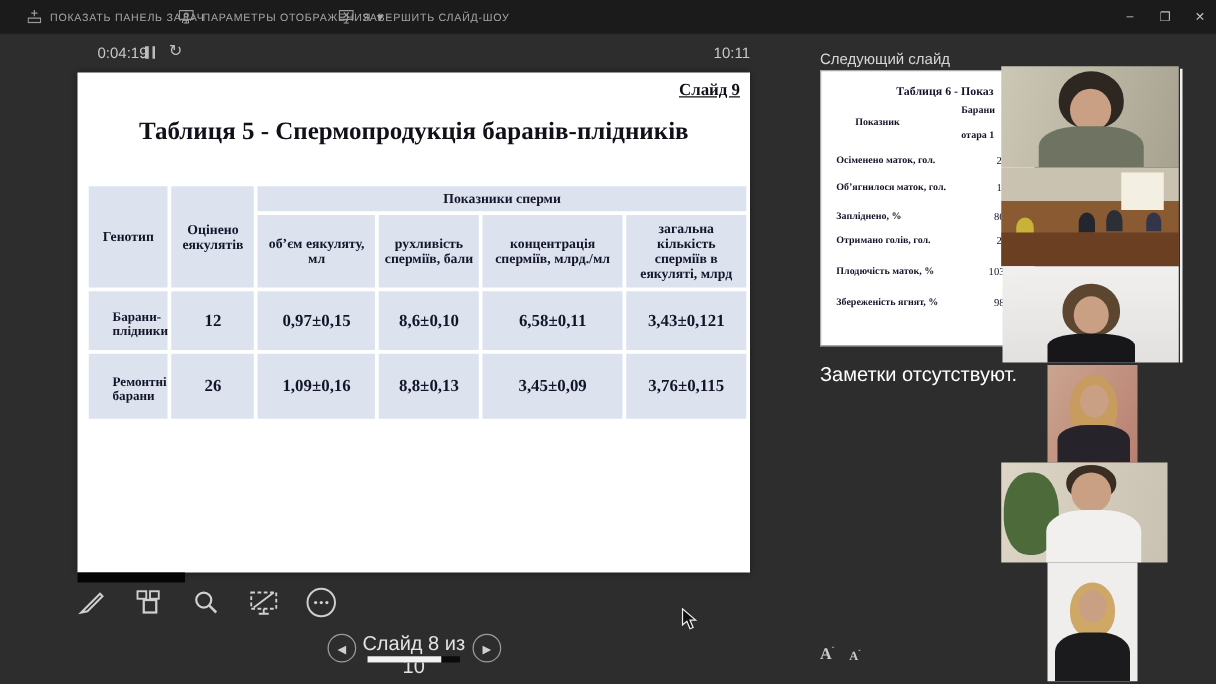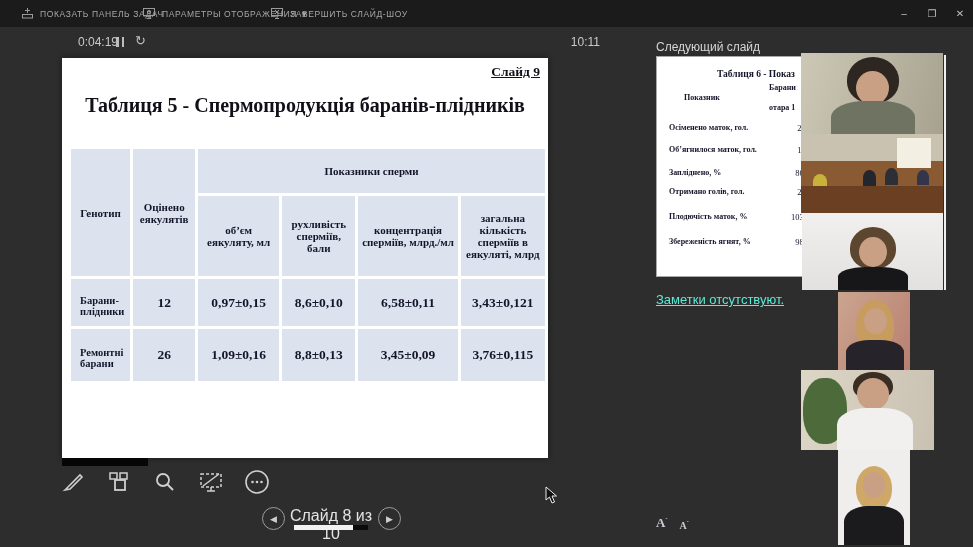--- a/index.html
+++ b/index.html
@@ -18,38 +18,38 @@
   .win-controls span { width:14px; text-align:center; }
 
   
   .timer-row { position:absolute; left:0; top:30px; width:650px; height:24px; color:#c9c9c9; }
   .timer-elapsed { position:absolute; left:78px; top:5px; font-size:12px; }
   .pause-btn { position:absolute; left:116px; top:7px; display:flex; gap:3px; }
   .pause-btn i { display:block; width:2.5px; height:10px; background:#bdbdbd; }
   .restart-btn { position:absolute; left:135px; top:3px; font-size:13px; color:#bdbdbd; }
   .clock { position:absolute; left:528px; top:5px; width:72px; text-align:right; font-size:12px; }
 
-  .slide { position:absolute; left:62px; top:58px; width:486px; height:400px; background:#ffffff;
+  .slide { position:absolute; left:62px; top:58px; width:538px; height:400px; background:#ffffff;
            font-family:"Liberation Serif", serif; color:#101018; box-shadow:0 0 6px rgba(0,0,0,.45); }
   .slide-corner { position:absolute; right:8px; top:6px; font-size:13.5px; font-weight:bold;
                   text-decoration:underline; }
   .slide-title { position:absolute; left:0; top:36px; width:100%; text-align:center;
                  font-size:20px; font-weight:bold; }
   .slide table { position:absolute; left:6px; top:88px; border-collapse:separate; border-spacing:3px;
                  table-layout:fixed; }
   .slide th, .slide td { background:#dce3ef; font-weight:bold; vertical-align:middle;
                          font-family:"Liberation Serif", serif; color:#15152a; }
-  .slide th { font-size:11px; padding:16px 3px;margin-top:28px; }
+  .slide th { font-size:11px; padding:4px 3px;margin-top:28px; }
   .c-geno { width:62px; } .c-ejac { width:66px; } .c-vol { width:94px; }
   .c-mot { width:80px; } .c-conc { width:112px; } .c-tot { width:96px; }
   .th-group { height:18px; }
   .th-sub   { height:58px; vertical-align:top; padding-top:6px; }
   .th-geno  { vertical-align:bottom; padding-bottom:26px; }
   .th-ejac  { vertical-align:top; padding-top:4px; }
-  .row-label { text-align:left; font-size:10.5px; padding-left:9px; vertical-align:top; padding-top:6px; }
+  .row-label { text-align:left; font-size:10.5px; padding-left:19px; vertical-align:top; padding-top:6px; }
   .row-val  { text-align:center; font-size:13.5px; }
   .body-row-1 td { height:47px; } .body-row-2 td { height:52px; }
 
   .black-strip { position:absolute; left:62px; top:458px; width:86px; height:8px; background:#060606; }
 
   
   .tools { position:absolute; left:58px; top:464px; height:36px; display:flex; align-items:center; gap:16px; }
   .tool { width:30px; height:30px; display:flex; align-items:center; justify-content:center; }
 
   
@@ -65,21 +65,21 @@
   .next-heading { position:absolute; left:656px; top:40px; font-size:12px; color:#d6d6d6; }
   .preview { position:absolute; left:656px; top:56px; width:172px; height:221px; background:#ffffff;
              border:1px solid #a8a8a8; font-family:"Liberation Serif", serif; color:#14142a; overflow:hidden; }
   .pv-title { position:absolute; left:60px; top:12px; width:200px; font-size:9.5px; font-weight:bold;
               white-space:nowrap; }
   .pv-col1 { position:absolute; left:12px; top:36px; width:66px; text-align:center; font-size:8px; font-weight:bold; }
   .pv-col2a { position:absolute; left:112px; top:26px; font-size:8px; font-weight:bold; white-space:nowrap; }
   .pv-col2b { position:absolute; left:112px; top:46px; font-size:8px; font-weight:bold; white-space:nowrap; }
   .pv-row { position:absolute; left:12px; width:156px; font-size:8px; font-weight:bold; }
   .pv-row .pv-val { position:absolute; left:103px; width:38px; text-align:right; font-weight:normal; font-size:8.5px; }
-  .notes { position:absolute; left:656px; top:292px; font-size:13px; color:#5eead4;text-decoration:underline; }
+  .notes { position:absolute; left:656px; top:292px; font-size:16px; color:#ffffff; }
   .font-controls { position:absolute; left:656px; top:515px; display:flex; align-items:flex-end; gap:12px;
                    color:#c7ccd2; font-family:"Liberation Serif", serif; }
   .fc-inc { font-size:13px; font-weight:bold; } .fc-dec { font-size:10px; font-weight:bold; }
   .fc-inc sup, .fc-dec sup { font-size:6px; }
 
   
   .video { position:absolute; overflow:hidden; background:#888; }
   .v1 { left:801px; top:53px;  width:142px; height:81px; }
   .v2 { left:801px; top:134px; width:142px; height:79px; }
   .v3 { left:802px; top:213px; width:141px; height:77px; }

